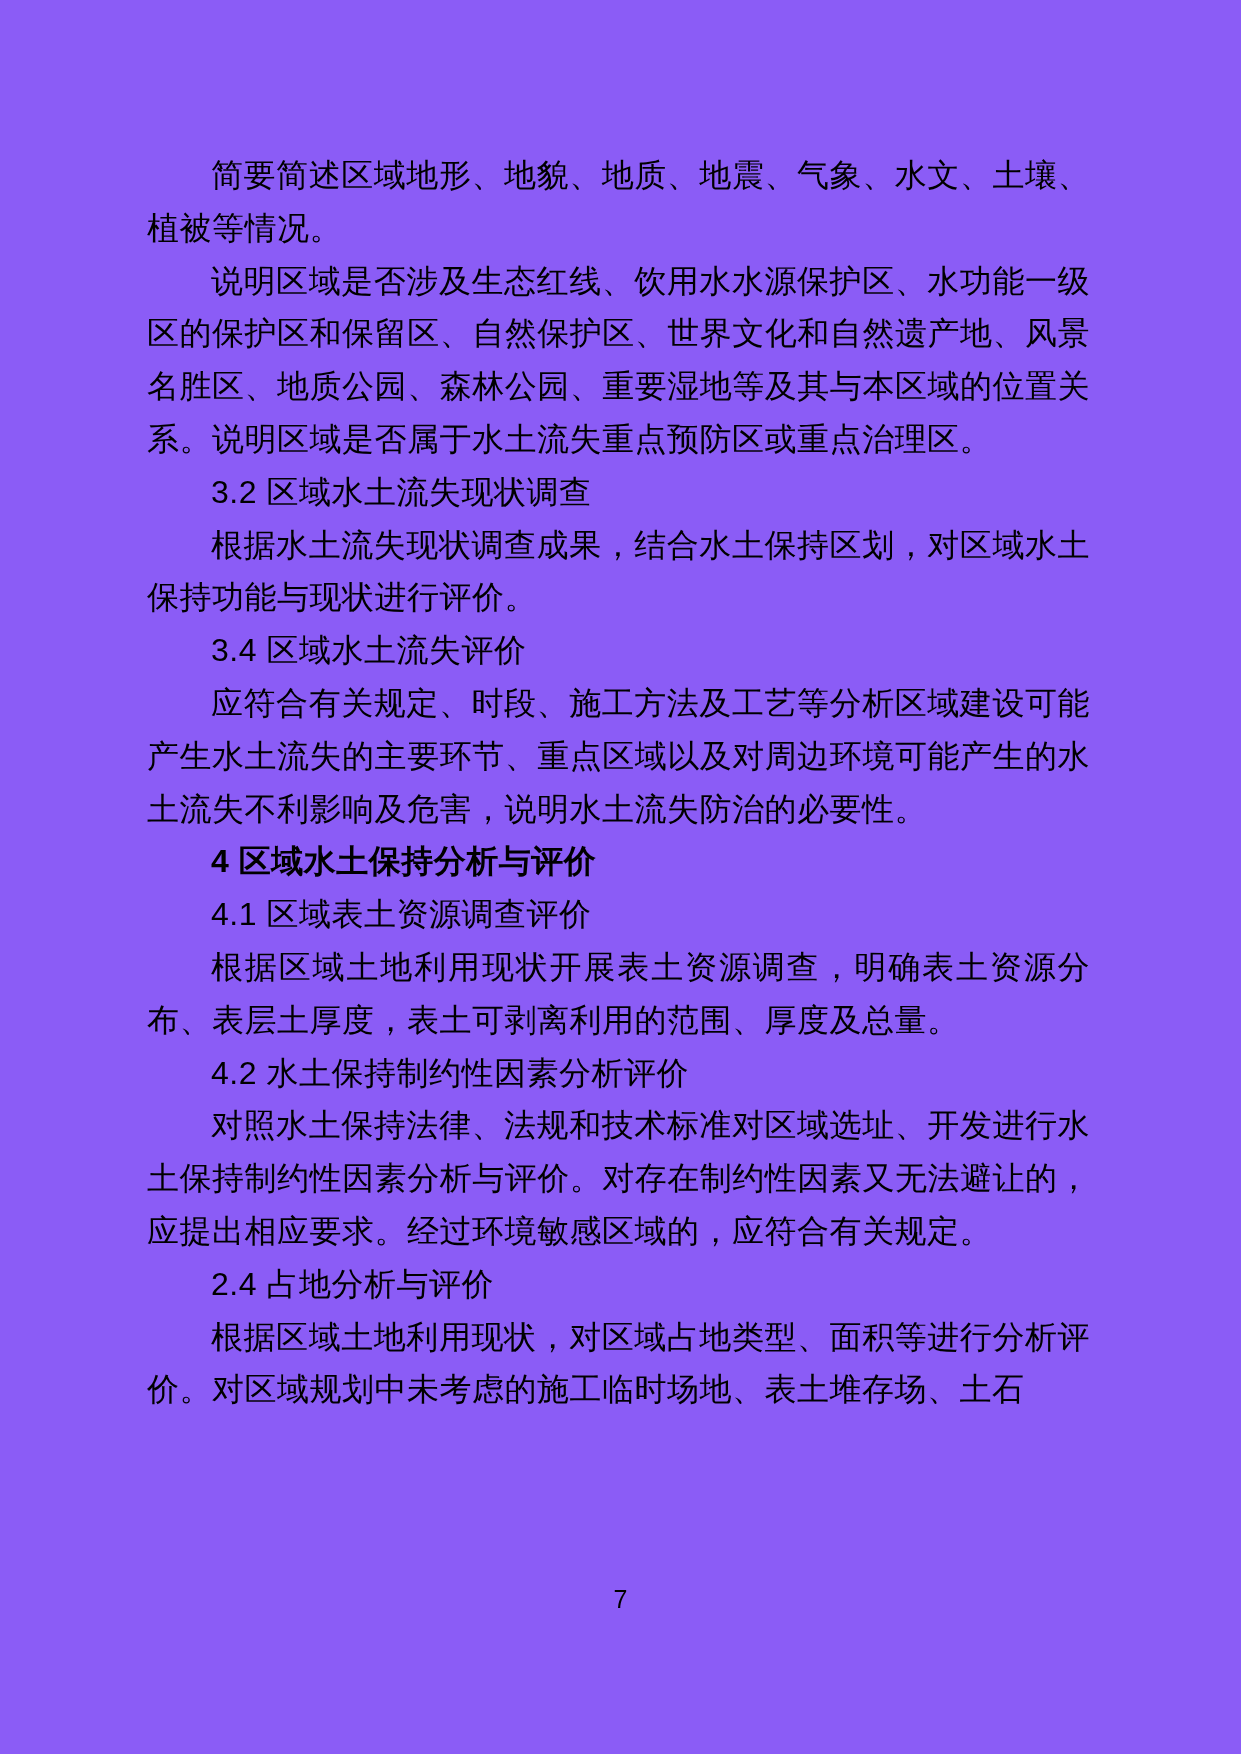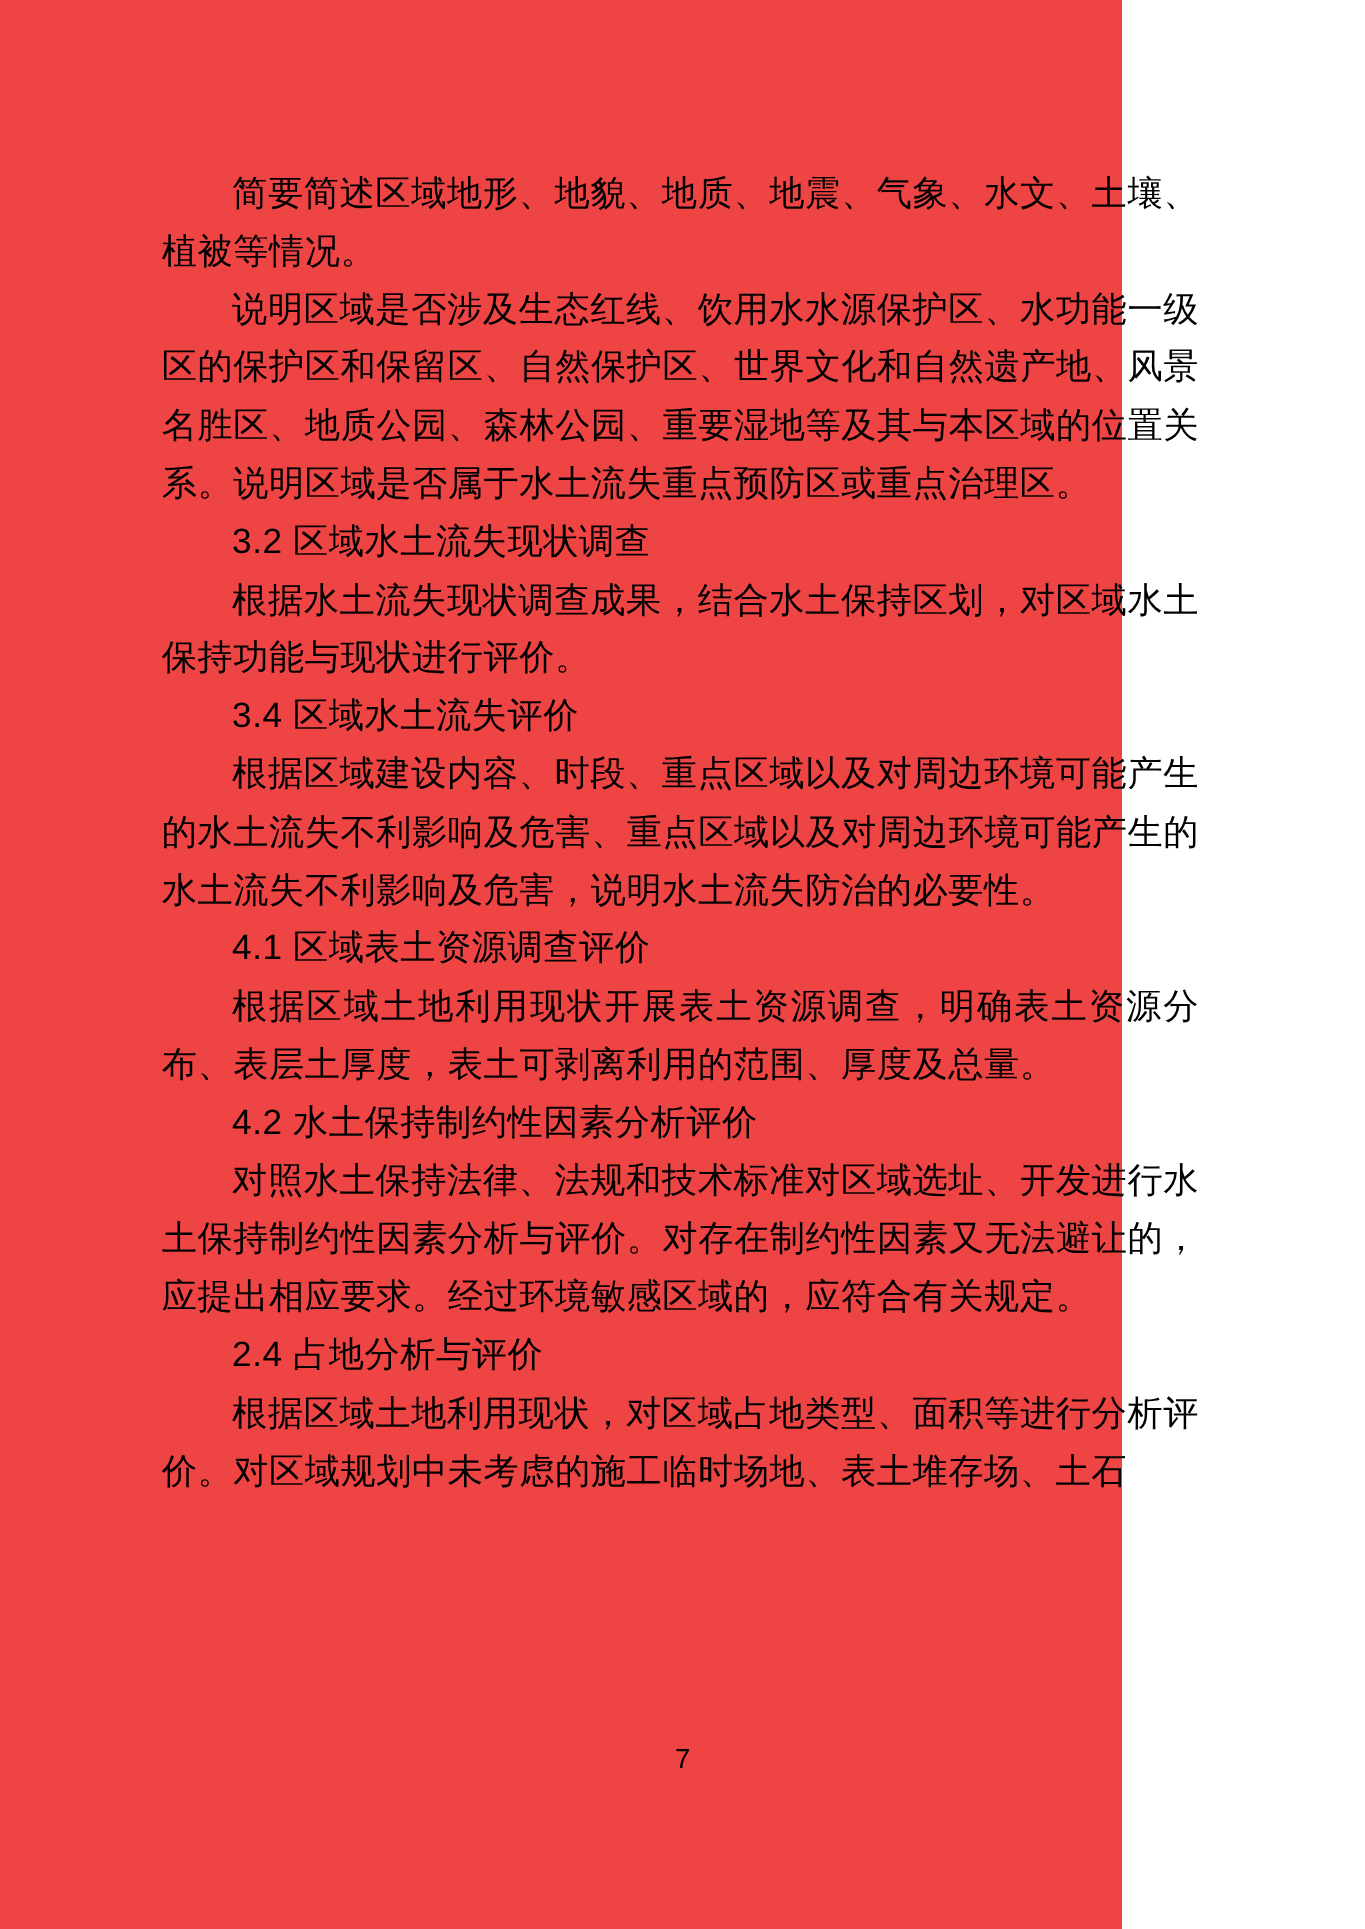--- a/index.html
+++ b/index.html
@@ -8,22 +8,22 @@
     height: 1754px;
     background: #ffffff;
     position: relative;
     color: #000000;
     font-family: "Liberation Sans", sans-serif;
     overflow: hidden;
   }
   .page {
     position: absolute;
     left: 0; top: 0;
-    width: 1020px; height: 1754px;
-    background: #ef4444;
+    width: 1241px; height: 1754px;
+    background: #8b5cf6;
   }
   .body-text {
     position: absolute;
     left: 147px;
     top: 149px;
     width: 943px;
   }
   .para {
     margin: 0;
     font-size: 32px;
@@ -50,21 +50,22 @@
 </head>
 <body>
 
 <div class="page">
   <main class="body-text">
     <p class="para">简要简述区域地形、地貌、地质、地震、气象、水文、土壤、植被等情况。</p>
     <p class="para">说明区域是否涉及生态红线、饮用水水源保护区、水功能一级区的保护区和保留区、自然保护区、世界文化和自然遗产地、风景名胜区、地质公园、森林公园、重要湿地等及其与本区域的位置关系。说明区域是否属于水土流失重点预防区或重点治理区。</p>
     <p class="para heading">3.2 区域水土流失现状调查</p>
     <p class="para">根据水土流失现状调查成果，结合水土保持区划，对区域水土保持功能与现状进行评价。</p>
     <p class="para heading">3.4 区域水土流失评价</p>
-    <p class="para">根据区域建设内容、时段、重点区域以及对周边环境可能产生的水土流失不利影响及危害、重点区域以及对周边环境可能产生的水土流失不利影响及危害，说明水土流失防治的必要性。</p>
+    <p class="para">应符合有关规定、时段、施工方法及工艺等分析区域建设可能产生水土流失的主要环节、重点区域以及对周边环境可能产生的水土流失不利影响及危害，说明水土流失防治的必要性。</p>
+    <p class="para heading-bold">4 区域水土保持分析与评价</p>
     <p class="para heading">4.1 区域表土资源调查评价</p>
     <p class="para">根据区域土地利用现状开展表土资源调查，明确表土资源分布、表层土厚度，表土可剥离利用的范围、厚度及总量。</p>
     <p class="para heading">4.2 水土保持制约性因素分析评价</p>
     <p class="para">对照水土保持法律、法规和技术标准对区域选址、开发进行水土保持制约性因素分析与评价。对存在制约性因素又无法避让的，应提出相应要求。经过环境敏感区域的，应符合有关规定。</p>
     <p class="para heading">2.4 占地分析与评价</p>
     <p class="para">根据区域土地利用现状，对区域占地类型、面积等进行分析评价。对区域规划中未考虑的施工临时场地、表土堆存场、土石</p>
   </main>
   <footer class="page-number">7</footer>
 </div>
 

